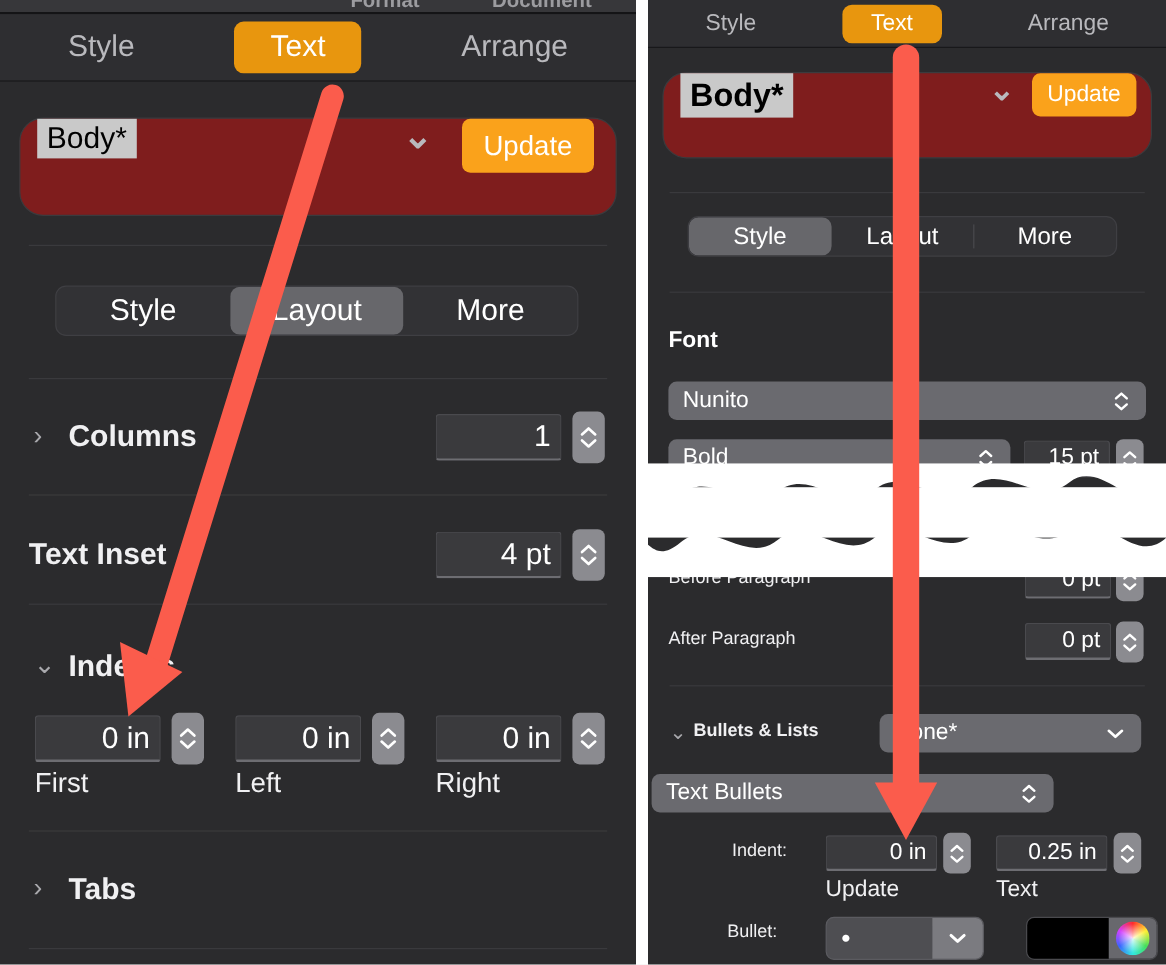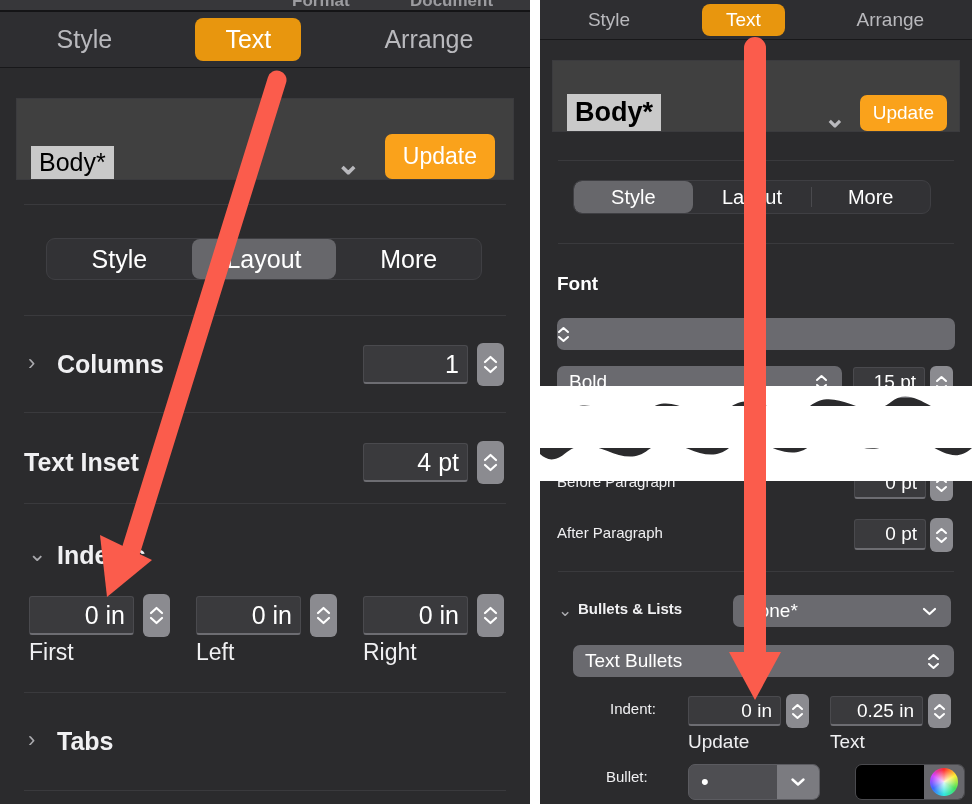--- a/index.html
+++ b/index.html
@@ -81,25 +81,25 @@
   .panel-right .tab { font-size: 19px; padding: 5px 24px; }
 
   .tab.active {
     background: #e8960e;
     color: #ffffff;
   }
 
   
   .stylebox {
     position: absolute;
-    background: #404040;
+    background: #7f1d1d;
     border: 1px solid #3b3b3e;
-    border-radius: 0;
-    display: flex;
-    align-items: flex-end;
+    border-radius: 20px;
+    display: flex;
+    align-items: flex-start;
   }
   .panel-left  .stylebox { left: 16px; right: 16px; top: 98px; height: 82px; }
   .panel-right .stylebox { left: 12px; right: 12px; top: 60px; height: 72px; }
 
   .style-name {
     background: #c9c9c9;
     color: #000000;
     font-weight: 400;
     white-space: nowrap;
   }
@@ -456,20 +456,21 @@
       <div class="seg active">Style</div>
       <div class="seg">Layout</div>
       <div class="seg divider-before">More</div>
     </div>
 
     <div class="hr" style="top:243px;"></div>
 
     <div class="section-head" style="left:17px; top:273px;">Font</div>
 
     <div class="dropdown chevron-only" style="left:17px; top:318px; width:398px; height:32px;">
+      <span class="dd-text">Nunito</span>
       <span class="dd-arrows">
         <svg class="sv-top" width="13" height="8" viewBox="0 0 13 8">
             <path d="M2 6 L6.5 2 L11 6" stroke="#ffffff" stroke-width="2" fill="none" stroke-linecap="round" stroke-linejoin="round"></path>
           </svg>
         <svg width="13" height="8" viewBox="0 0 13 8">
             <path d="M2 2 L6.5 6 L11 2" stroke="#ffffff" stroke-width="2" fill="none" stroke-linecap="round" stroke-linejoin="round"></path>
           </svg>
       </span>
     </div>
 
@@ -524,21 +525,21 @@
 
     <div class="dropdown" style="left:193px; top:595px; width:218px; height:32px;">
       <span class="dd-text">None*</span>
       <span class="dd-arrows" style="padding-right:14px;">
         <svg width="15" height="9" viewBox="0 0 15 9">
             <path d="M2 2 L7.5 7 L13 2" stroke="#ffffff" stroke-width="2.2" fill="none" stroke-linecap="round" stroke-linejoin="round"></path>
           </svg>
       </span>
     </div>
 
-    <div class="dropdown chevron-only" style="left:33px; top:645px; width:381px; height:32px;">
+    <div class="dropdown chevron-only" style="left:3px; top:645px; width:335px; height:32px;">
       <span class="dd-text">Text Bullets</span>
       <span class="dd-arrows">
         <svg class="sv-top" width="13" height="8" viewBox="0 0 13 8">
             <path d="M2 6 L6.5 2 L11 6" stroke="#ffffff" stroke-width="2" fill="none" stroke-linecap="round" stroke-linejoin="round"></path>
           </svg>
         <svg width="13" height="8" viewBox="0 0 13 8">
             <path d="M2 2 L6.5 6 L11 2" stroke="#ffffff" stroke-width="2" fill="none" stroke-linecap="round" stroke-linejoin="round"></path>
           </svg>
       </span>
     </div>

